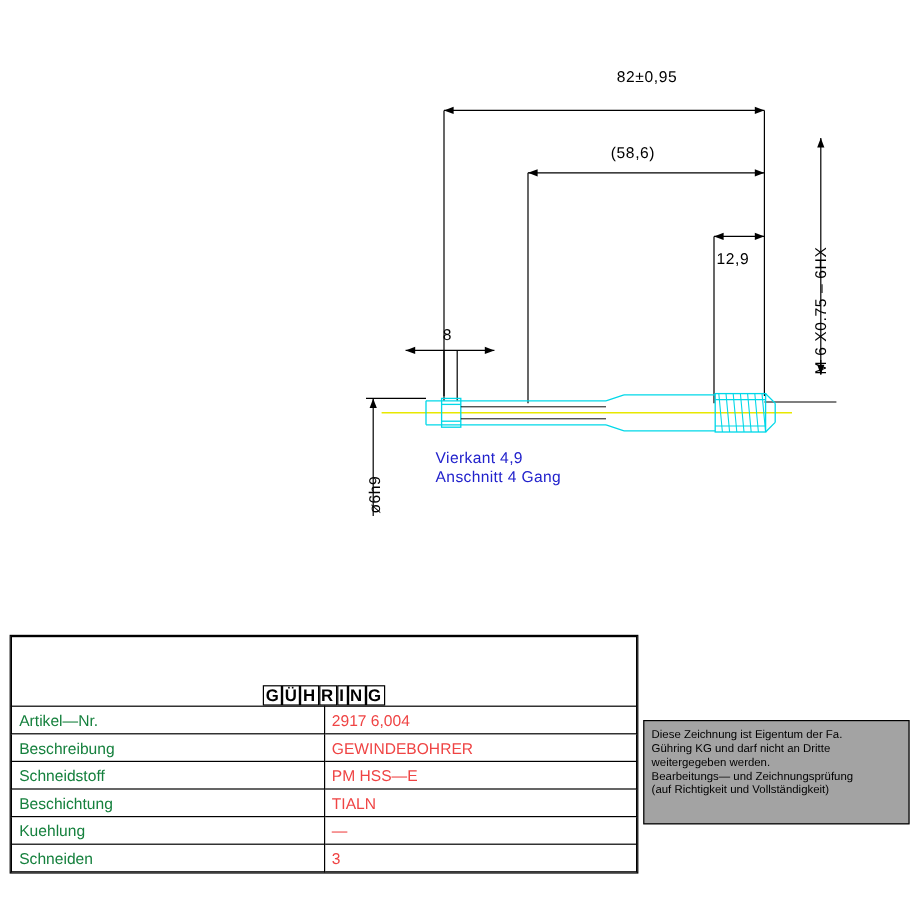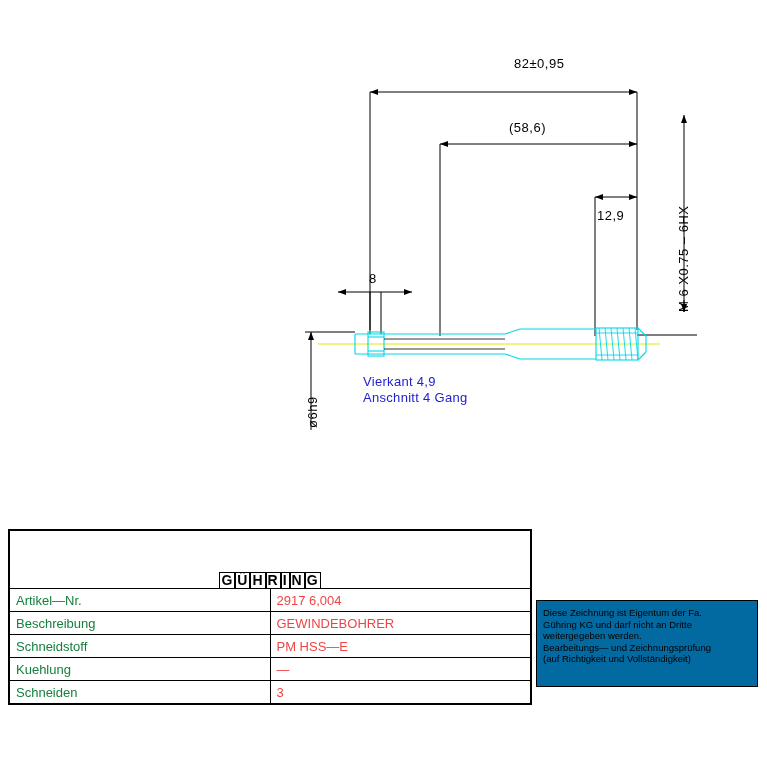--- a/index.html
+++ b/index.html
@@ -88,21 +88,21 @@
     font-size: 14px;
   }
 
   #notebox {
     position: absolute;
     left: 536px;
     top: 600px;
     width: 222px;
     height: 87px;
     border: 1px solid #000;
-    background: #0369a1;
+    background: #a3a3a3;
     box-sizing: border-box;
     padding: 6px 6px 0 6px;
   }
   #notebox p {
     margin: 0;
     font-family: "Liberation Sans", sans-serif;
     font-size: 9.5px;
     line-height: 11.5px;
     color: #000;
   }
@@ -235,20 +235,24 @@
       </tr>
       <tr>
         <td class="key">Beschreibung</td>
         <td class="val">GEWINDEBOHRER</td>
       </tr>
       <tr>
         <td class="key">Schneidstoff</td>
         <td class="val">PM  HSS—E</td>
       </tr>
       <tr>
+        <td class="key">Beschichtung</td>
+        <td class="val">TIALN</td>
+      </tr>
+      <tr>
         <td class="key">Kuehlung</td>
         <td class="val">—</td>
       </tr>
       <tr>
         <td class="key">Schneiden</td>
         <td class="val">3</td>
       </tr>
     </tbody>
       </table>
   </div>

